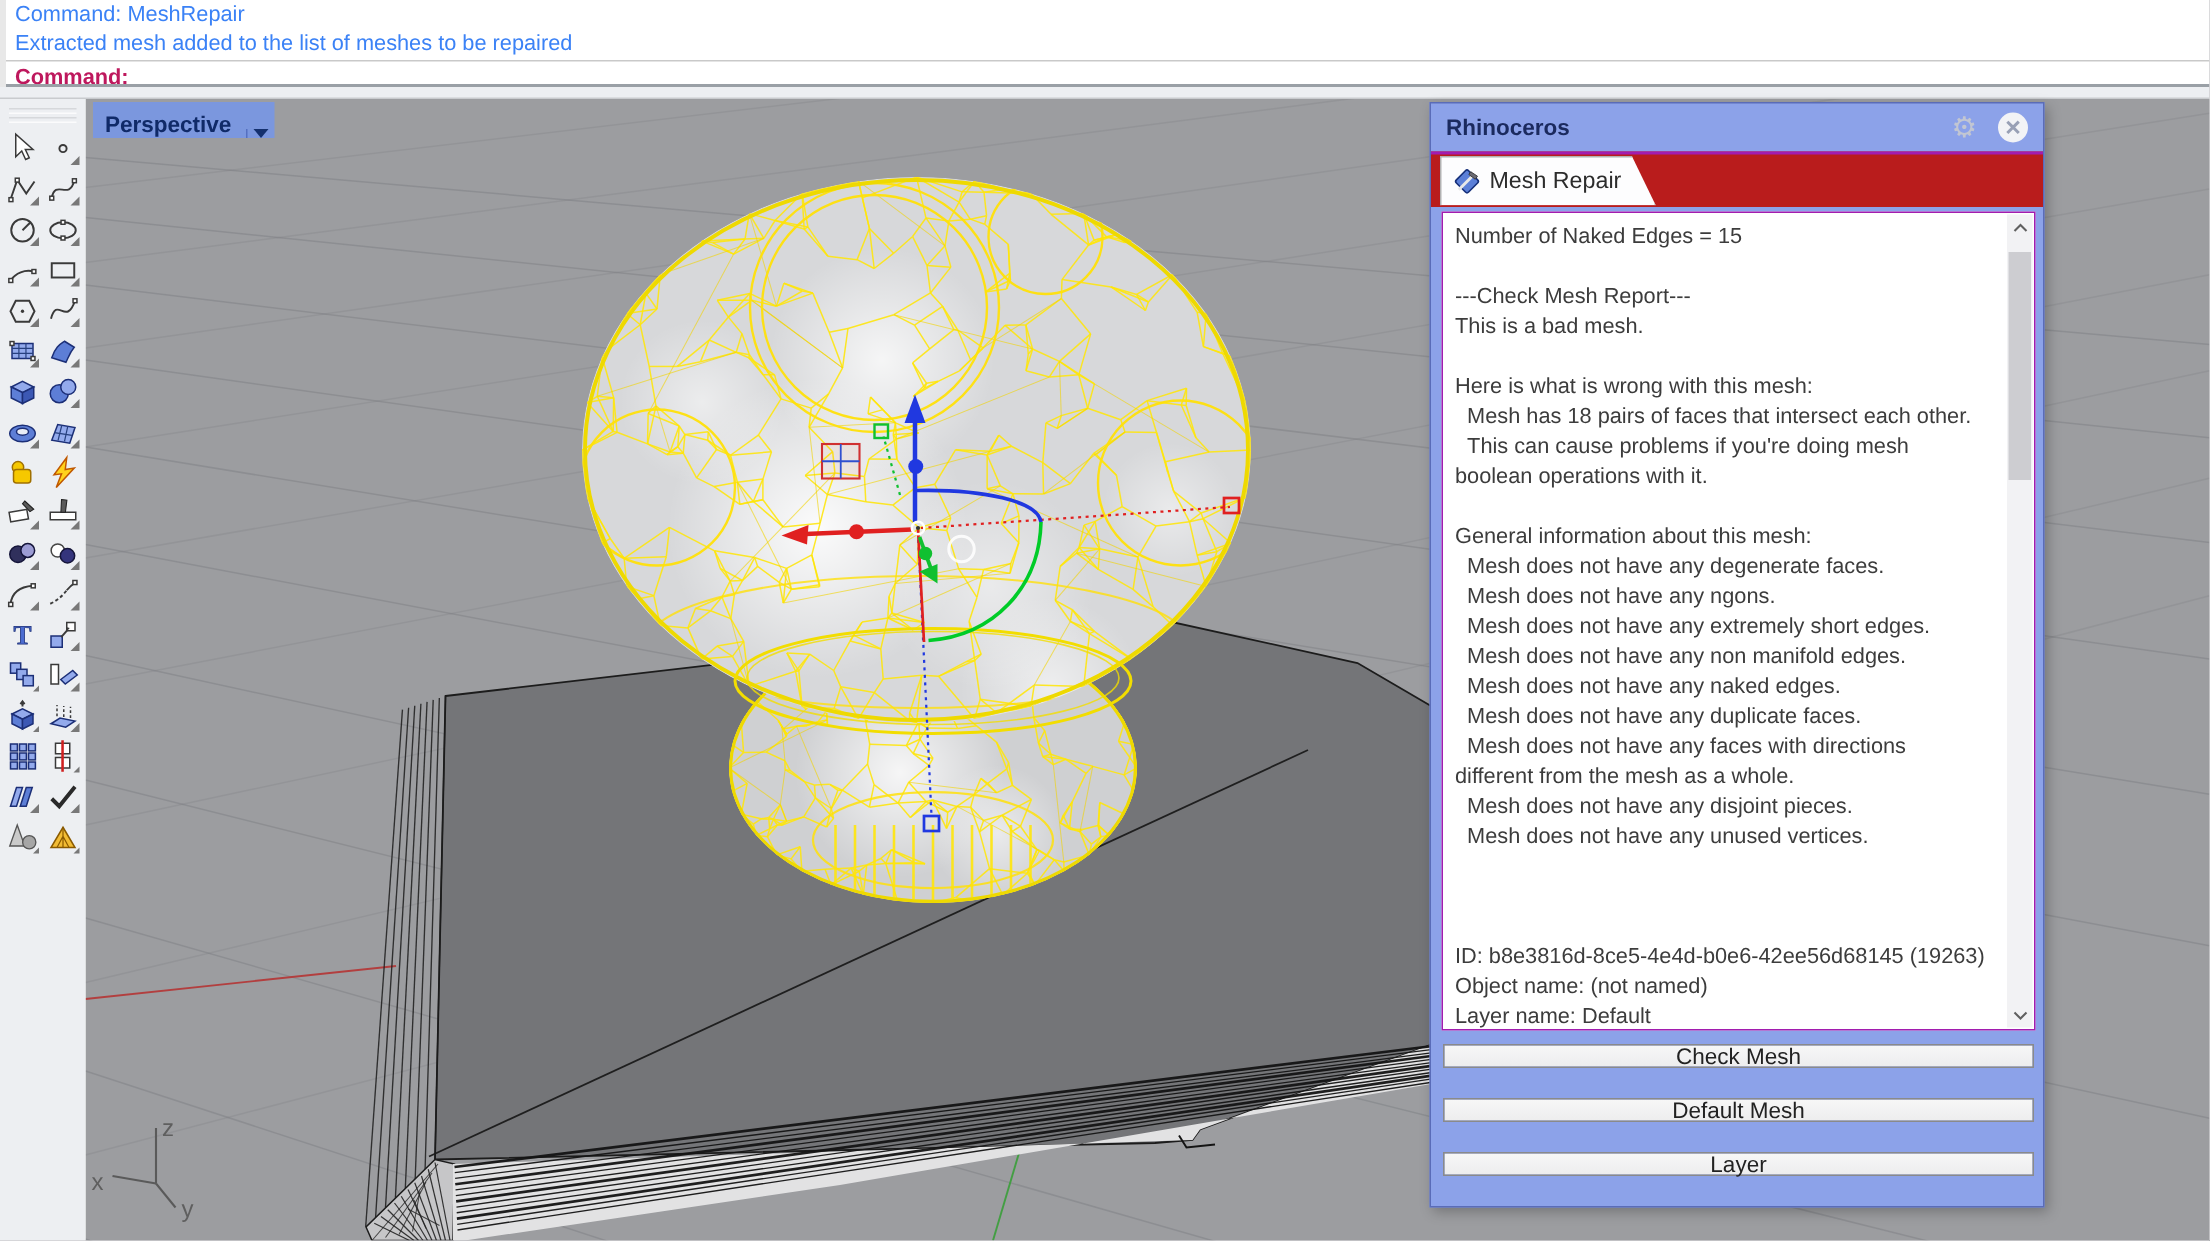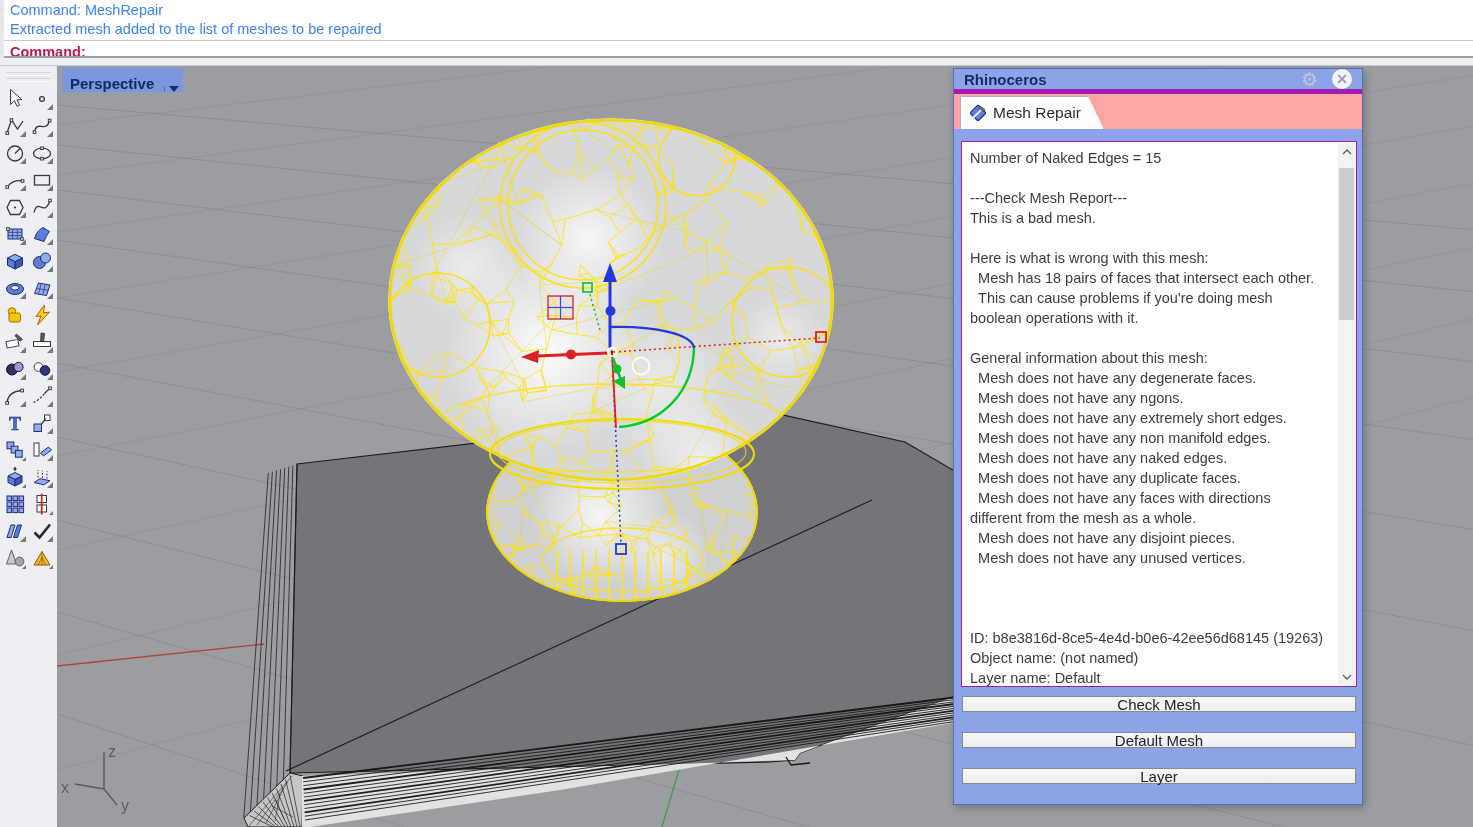--- a/index.html
+++ b/index.html
@@ -32,27 +32,27 @@
   #scene{position:absolute;left:0;top:0;z-index:0;}
   .vp-label{position:absolute;left:62px;top:68px;z-index:2;display:flex;align-items:flex-end;
     background:#7b97de;height:24px;cursor:pointer;}
   .vp-label .txt{font-size:15px;font-weight:bold;color:#102a68;padding:3px 10px 0 8px;}
   .vp-label .dd{border-left:1px solid #5570c0;width:18px;display:flex;align-items:center;justify-content:center;}
   .tri-down{width:0;height:0;border-left:5px solid transparent;border-right:5px solid transparent;
     border-top:6px solid #14306e;}
   
   .dialog{position:absolute;left:953px;top:68px;width:410px;height:737px;background:#8ca2e9;
     border:1px solid #5a6cb8;box-sizing:border-box;z-index:5;box-shadow:2px 3px 8px rgba(0,0,0,.25);}
-  .dlg-title{height:20px;display:flex;align-items:center;padding:0 10px;}
+  .dlg-title{height:32px;display:flex;align-items:center;padding:0 10px;}
   .dlg-title .t{font-size:15px;font-weight:600;color:#1b2a5e;flex:1;}
   .gear{font-size:19px;color:#c2c6d2;margin-right:14px;line-height:19px;cursor:pointer;}
   .closeb{width:20px;height:20px;border-radius:50%;background:#f2f3f6;color:#98a0b5;font-size:14px;
     font-weight:bold;display:flex;align-items:center;justify-content:center;cursor:pointer;}
-  .dlg-tabs{height:35px;background:#fca5a5;display:flex;align-items:flex-end;padding-left:6px;
-    border-top:5px solid #a21caf;}
+  .dlg-tabs{height:35px;background:#b91c1c;display:flex;align-items:center;padding-left:6px;
+    border-top:2px solid #a21caf;}
   .dlg-tab{height:33px;background:#fdfdfe;display:flex;align-items:center;gap:5px;padding:0 22px 0 7px;
     font-size:15.5px;color:#2c2c2c;clip-path:polygon(0 0,calc(100% - 16px) 0,100% 100%,0 100%);
     border:1px solid #b2b2b2;border-bottom:none;box-sizing:border-box;}
   .report{position:absolute;left:7px;top:72px;width:396px;height:546px;background:#fff;
     border:1px solid #a21caf;box-sizing:border-box;}
   .report-text{position:absolute;left:0;top:0;right:19px;bottom:0;overflow:hidden;
     font-size:14.5px;line-height:20px;color:#3c3c3c;padding:6px 2px 0 8px;white-space:pre-wrap;}
   .sb{position:absolute;right:1px;top:1px;width:17px;bottom:1px;background:#f2f2f4;}
   .sb-btn{height:17px;display:flex;align-items:center;justify-content:center;cursor:pointer;}
   .sb-thumb{position:absolute;left:1px;right:1px;top:25px;height:152px;background:#cdcdd1;cursor:pointer;}

